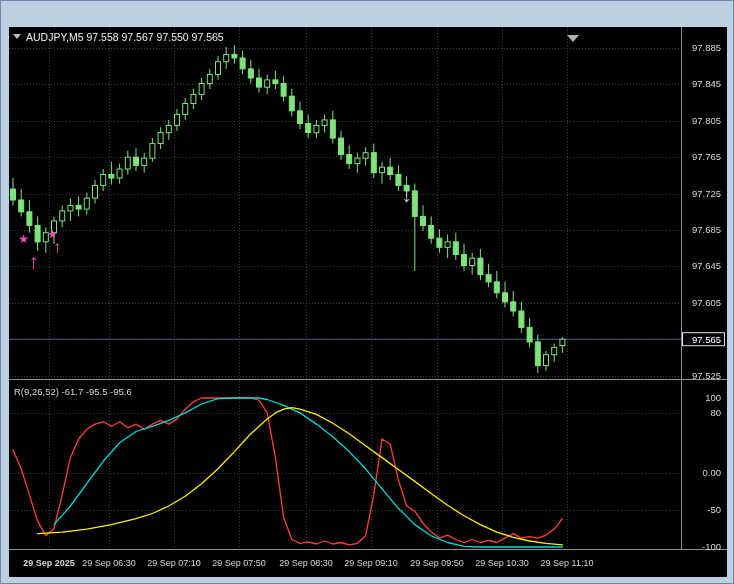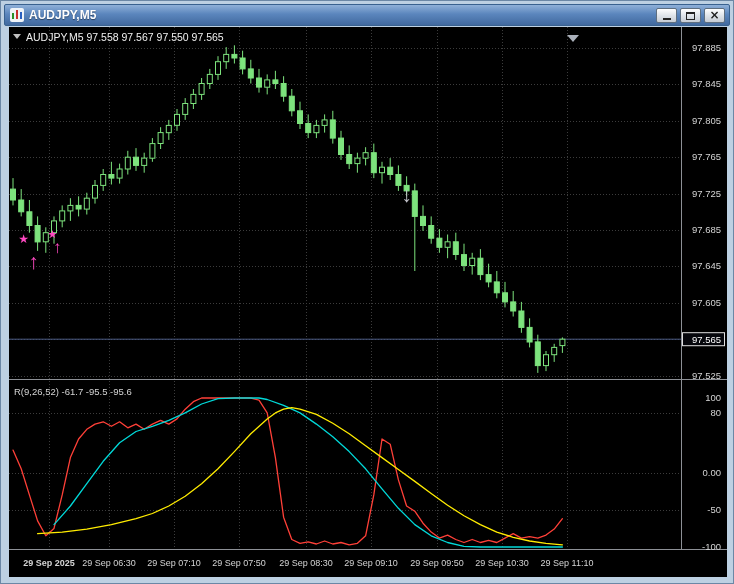--- a/index.html
+++ b/index.html
@@ -33,42 +33,20 @@
   .content{
     position:absolute;left:8px;top:26px;width:718px;height:550px;background:#000000;
   }
   #chart-svg{display:block;}
   #chart-svg text{font-family:"Liberation Sans","DejaVu Sans",sans-serif;}
 </style>
 </head>
 <body>
 
 <div class="window">
-  <div class="titlebar">
-    <span class="app-icon">
-      <svg width="14" height="14" viewBox="0 0 14 14">
-        <rect width="14" height="14" rx="2" fill="#eef3f8"></rect>
-        <rect x="2" y="5" width="2" height="6" fill="#2a8f2a"></rect>
-        <rect x="6" y="2" width="2" height="9" fill="#c83030"></rect>
-        <rect x="10" y="4" width="2" height="7" fill="#2a60c0"></rect>
-      </svg>
-    </span>
-    <span class="title-text">AUDJPY,M5</span>
-    <span class="win-controls">
-      <button class="win-btn">
-          <span class="glyph-min"></span>
-        </button>
-      <button class="win-btn">
-          <span class="glyph-restore"></span>
-        </button>
-      <button class="win-btn">
-          <span class="glyph-close">×</span>
-        </button>
-    </span>
-  </div>
   <div class="content">
     <svg id="chart-svg" width="718" height="550">
         <g stroke="#3c3c3c" stroke-dasharray="1,2" stroke-width="1">
           <line x1="40.5" y1="0" x2="40.5" y2="522"></line>
           <line x1="100.5" y1="0" x2="100.5" y2="522"></line>
           <line x1="165.5" y1="0" x2="165.5" y2="522"></line>
           <line x1="230.5" y1="0" x2="230.5" y2="522"></line>
           <line x1="297.5" y1="0" x2="297.5" y2="522"></line>
           <line x1="362.5" y1="0" x2="362.5" y2="522"></line>
           <line x1="428.5" y1="0" x2="428.5" y2="522"></line>

